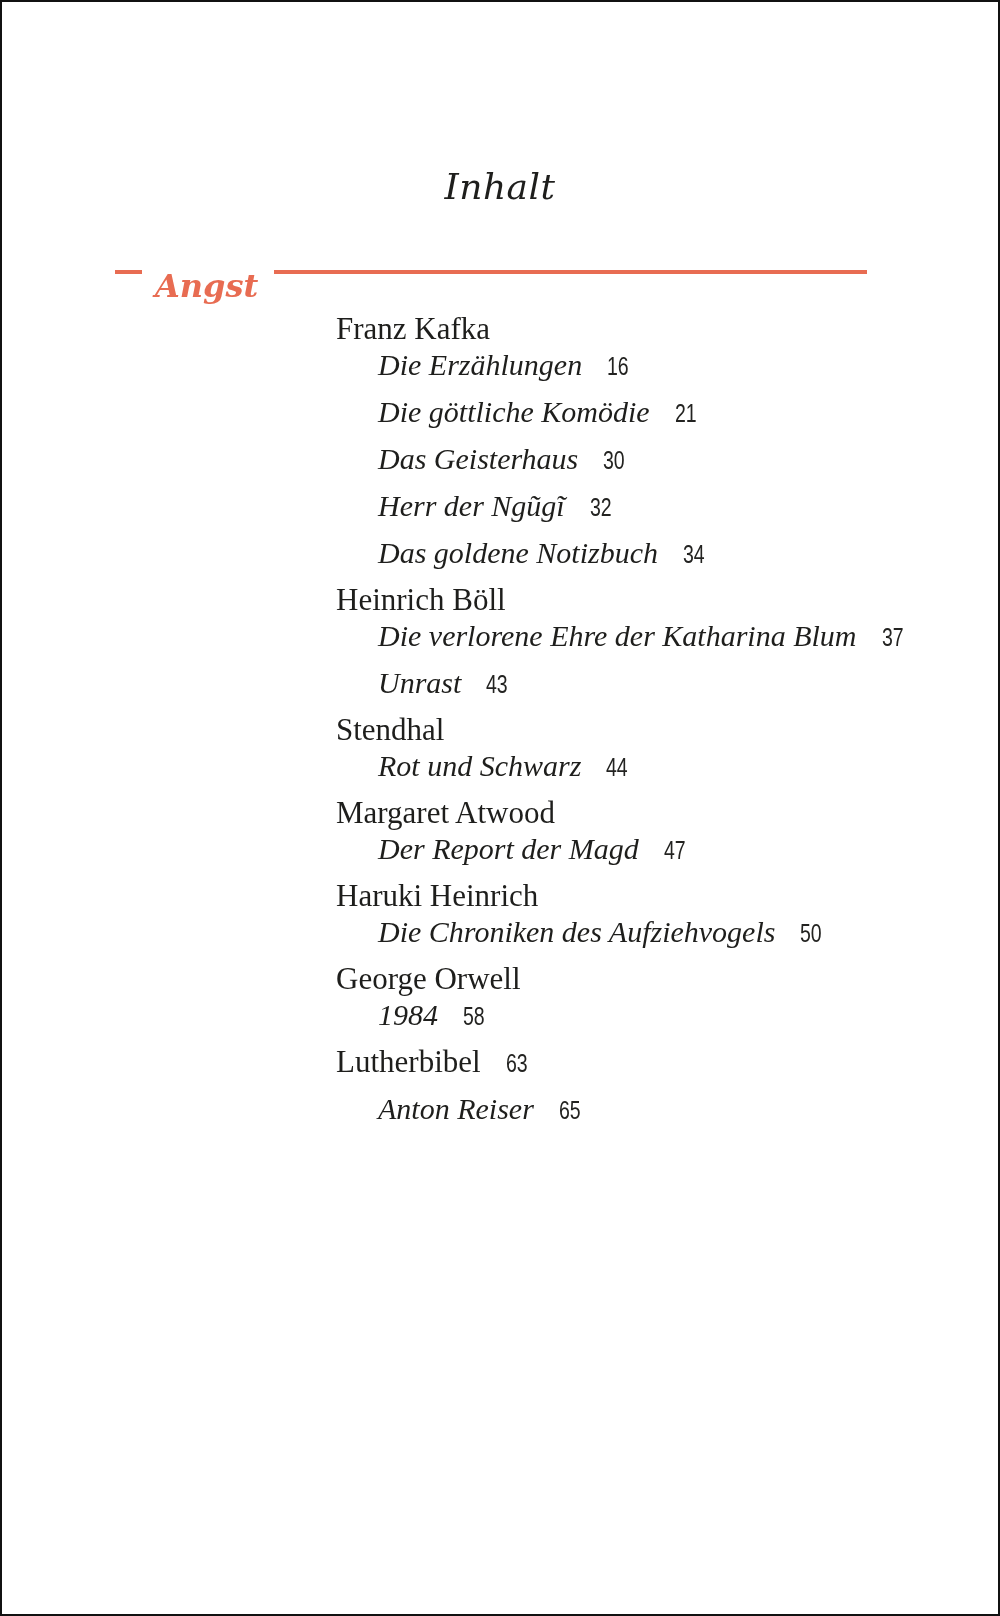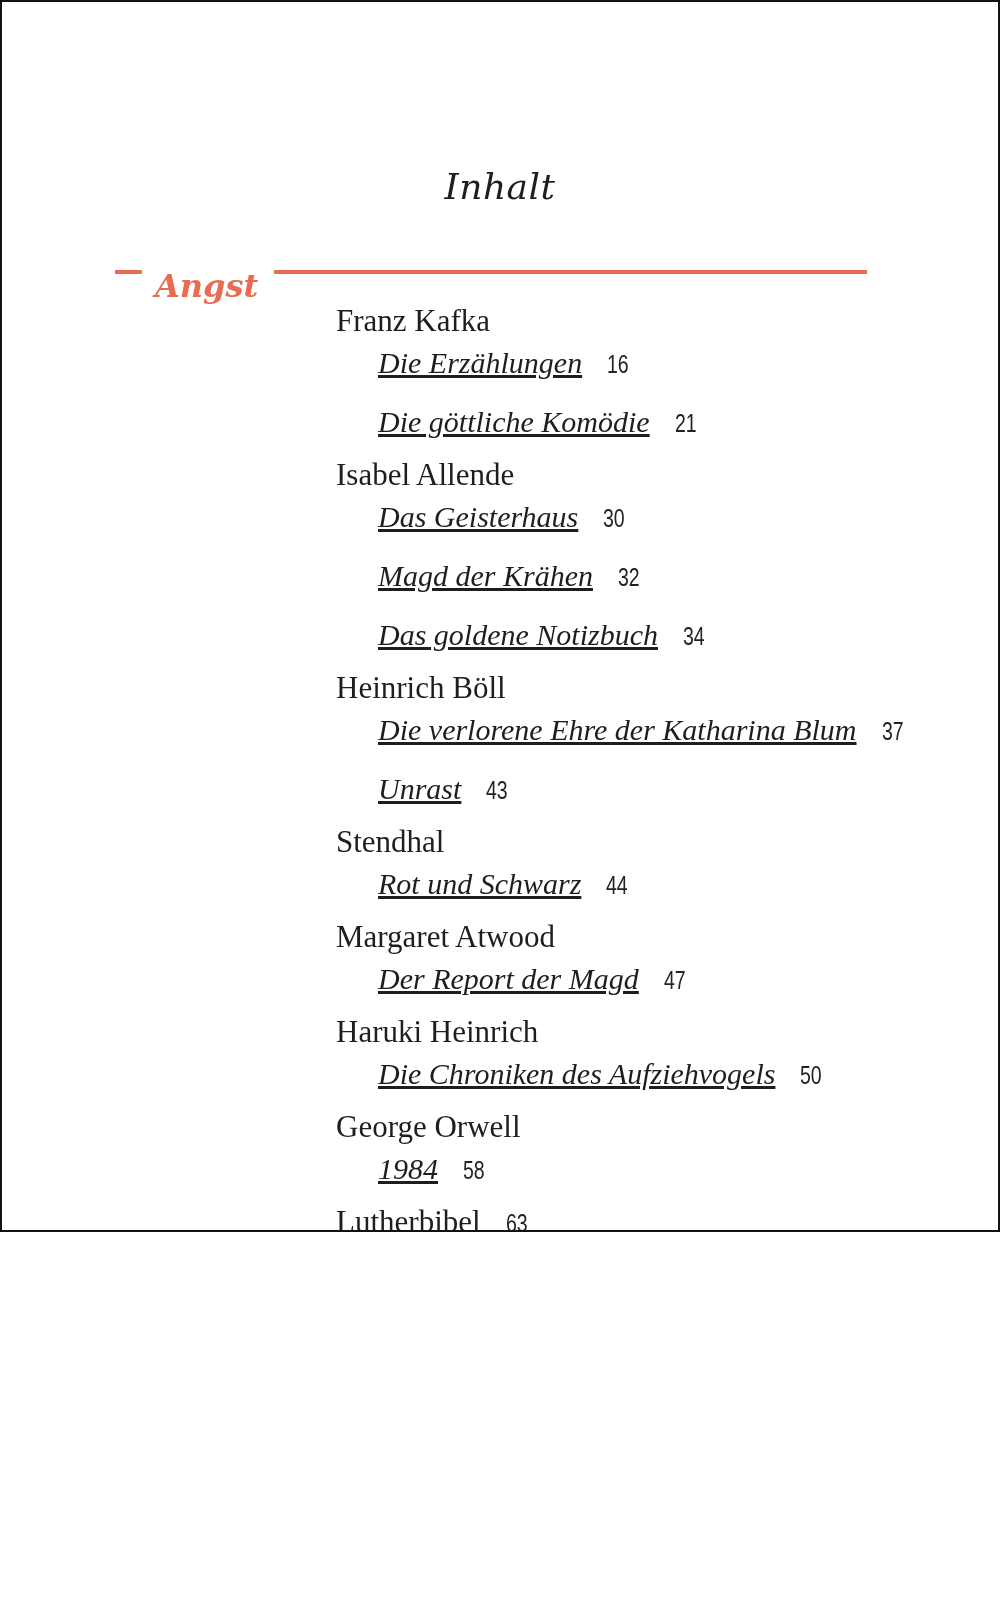--- a/index.html
+++ b/index.html
@@ -3,21 +3,21 @@
 <meta charset="utf-8">
 <style>
   html, body {
     margin: 0;
     padding: 0;
     background: #ffffff;
   }
   .page {
     position: relative;
     width: 1000px;
-    height: 1232px;
+    height: 1616px;
     box-sizing: border-box;
     background: var(--bg, #ffffff);
     border: 2px solid var(--border, #111111);
     overflow: hidden;
     font-family: "Liberation Serif", serif;
     color: var(--text, #1e1e1c);
   }
 
   
   .page-title {
@@ -74,35 +74,34 @@
   .entries {
     position: absolute;
     top: 301px;
     left: 334px;
     right: 30px;
     margin: 0;
     padding: 0;
     list-style: none;
   }
   .entry {
-    margin: 0 0 10px 0;
+    margin: 8px 0 10px 0;
     padding: 0;
   }
   .author-line {
     font-size: 31px;
     line-height: 36px;
     font-weight: 400;
     white-space: nowrap;
   }
   .work-line {
     padding-left: 42px;
     font-size: 30px;
-    line-height: 48px;
+    line-height: 36px;
     white-space: nowrap;
-    text-decoration: underline;
   }
   .work {
     font-style: italic;
   }
   .num {
     display: inline-block;
     font-family: "Liberation Sans", sans-serif;
     font-style: normal;
     font-weight: 400;
     font-size: 25px;
@@ -135,31 +134,28 @@
     </div>
   </li>
 
   <li class="entry">
     <div class="work-line">
       <span class="work">Die göttliche Komödie</span><span class="num">21</span>
     </div>
   </li>
 
   <li class="entry">
-    <div class="author-line">
-      <span class="author">Isabel Allende</span>
-    </div>
     <div class="work-line">
       <span class="work">Das Geisterhaus</span><span class="num">30</span>
     </div>
   </li>
 
   <li class="entry">
     <div class="work-line">
-      <span class="work">Magd der Krähen</span><span class="num">32</span>
+      <span class="work">Herr der Ngũgĩ</span><span class="num">32</span>
     </div>
   </li>
 
   <li class="entry">
     <div class="work-line">
       <span class="work">Das goldene Notizbuch</span><span class="num">34</span>
     </div>
   </li>
 
   <li class="entry">

